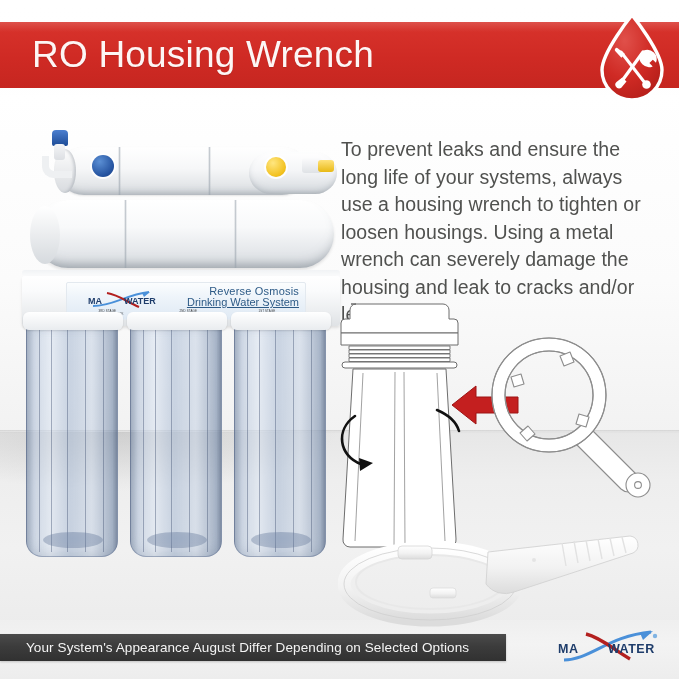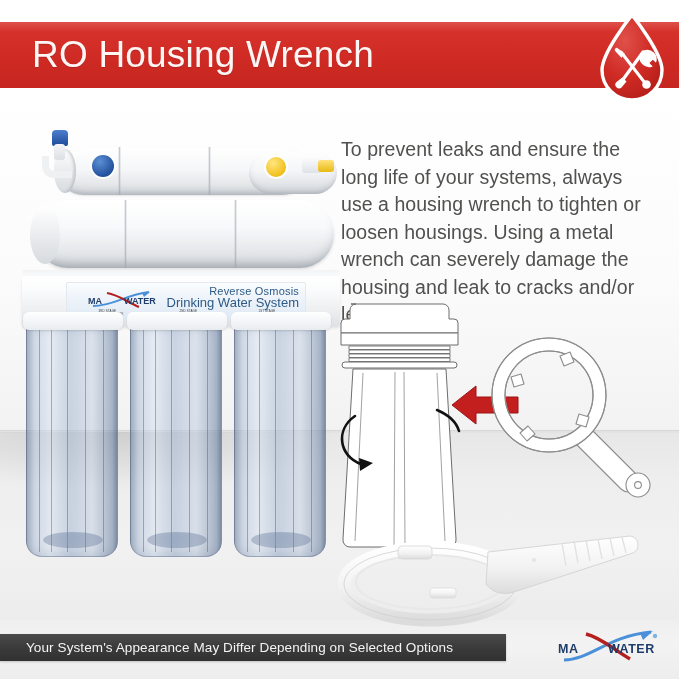--- a/index.html
+++ b/index.html
@@ -164,21 +164,21 @@
     overflow:hidden;
   }
   .label-maxwater {
     position:absolute; left:20px; top:8px; width:100px; height:18px;
   }
   .label-ro {
     position:absolute; right:6px; top:3px; text-align:right;
     color:#2d5a86; font-size:9.5px; line-height:11px; font-weight:400;
   }
   .label-ro .l1 { font-size:11px; letter-spacing:.2px; }
-  .label-ro .l2 { font-size:13px; }
+  .label-ro .l2 { font-size:11px;text-decoration:underline; }
   .stage-labels {
     position:absolute; left:0; bottom:2px; width:100%;
     display:flex; justify-content:space-around;
     font-size:2.9px; color:#3a3a3a; letter-spacing:.15px; text-align:center;
   }
   .stage-labels div { line-height:3.6px; }
   .bowls { position:absolute; left:6px; top:195px; width:320px; height:245px; }
   .bowl {
     position:absolute; top:0; width:92px; height:232px;
     border-radius:5px 5px 16px 16px;
@@ -441,21 +441,21 @@
         <line x1="248" y1="18" x2="252" y2="39"></line>
         <line x1="260" y1="17" x2="264" y2="37"></line>
         <line x1="272" y1="16" x2="276" y2="34"></line>
         <line x1="284" y1="15" x2="288" y2="31"></line>
       </g>
       <circle cx="196" cy="38" r="2" fill="#e4e4e4"></circle>
     </svg>
   </div>
 
   <div class="footer-bar">
-    <div class="footer-text">Your System's Appearance May Differ Depending on Selected Options</div>
+    <div class="footer-text">Your System's Appearance August Differ Depending on Selected Options</div>
   </div>
 
   <div class="footer-logo">
     <svg width="110" height="40" viewBox="0 0 110 40">
       <path d="M8 32 C34 32 52 8 95 4" stroke="#4a90d9" stroke-width="3" fill="none"></path>
       <path d="M84 5 L97 3 L87 12 Z" fill="#4a90d9"></path>
       <path d="M30 6 C46 10 58 22 74 31" stroke="#b3201f" stroke-width="3.4" fill="none"></path>
       <circle cx="99" cy="8" r="2.2" fill="#7fb3e3"></circle>
       <text x="2" y="25" font-family="Liberation Sans, sans-serif" font-size="12.5" font-weight="bold" fill="#1f3d6b" letter-spacing="0.5">MA</text>
       <text x="52" y="25" font-family="Liberation Sans, sans-serif" font-size="12.5" font-weight="bold" fill="#1f3d6b" letter-spacing="0.5">WATER</text>

